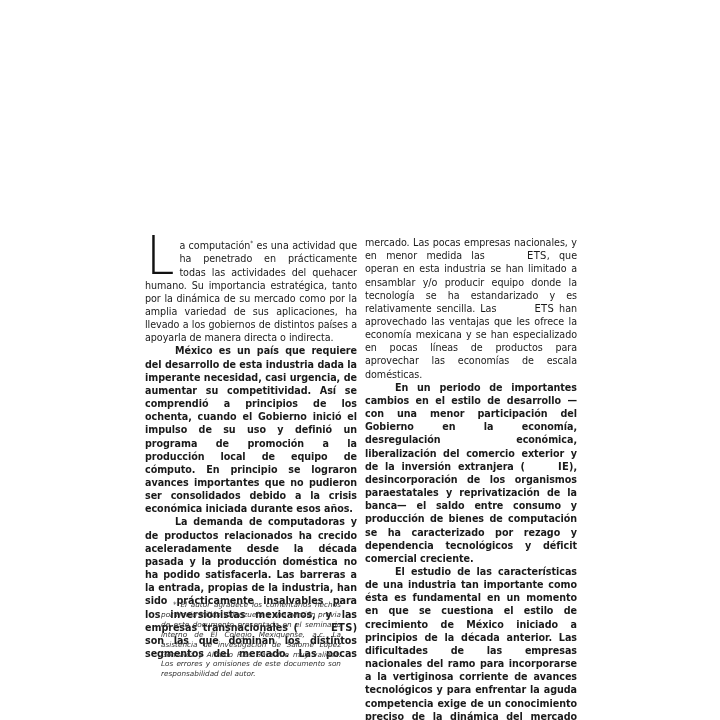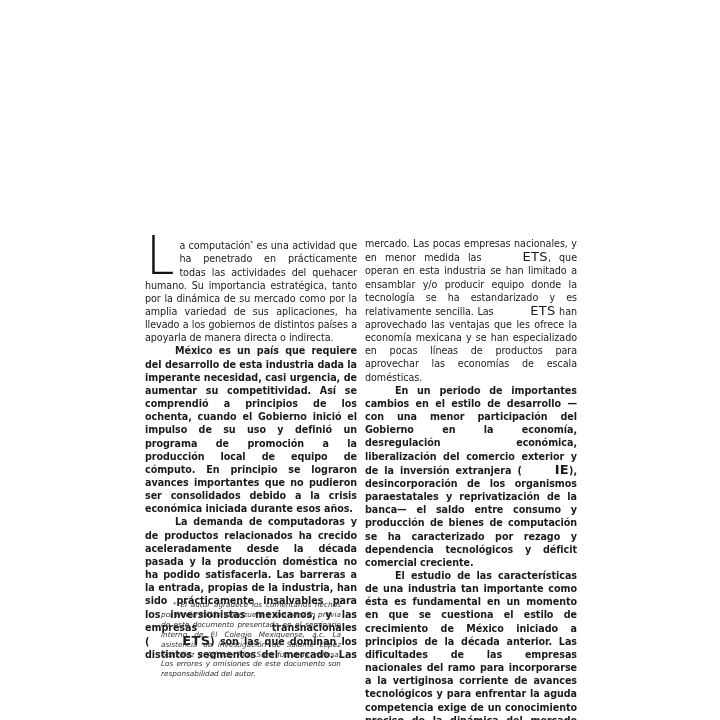--- a/index.html
+++ b/index.html
@@ -14,21 +14,21 @@
   }
   #col-left { left:145px; top:236px; }
   #col-right { left:365px; top:236px; }
   .col p { margin:0; text-indent:0; }
   .col p.ind { text-indent:30px;font-weight:bold; }
   .dropcap {
     float:left; font-size:51px; line-height:36px; height:37px;
     margin:1px 5px 0 1px; font-family:"DejaVu Sans", sans-serif; font-weight:300;
     color:#111; transform:scaleY(1.05); transform-origin:top;
   }
-  .sc { font-size:13px; letter-spacing:0.3px;padding-left:33px; }
+  .sc { font-size:10px; letter-spacing:0.3px;padding-left:33px; }
   #footnote {
     position:absolute; left:145px; top:584px; width:212px;
     font-size:7.3px; line-height:9.9px; text-align:justify; color:#333;
   }
   #footnote p { margin:16px; text-indent:12px;font-style:italic; }
 </style>
 </head>
 <body>
 
 <div id="col-left" class="col">

